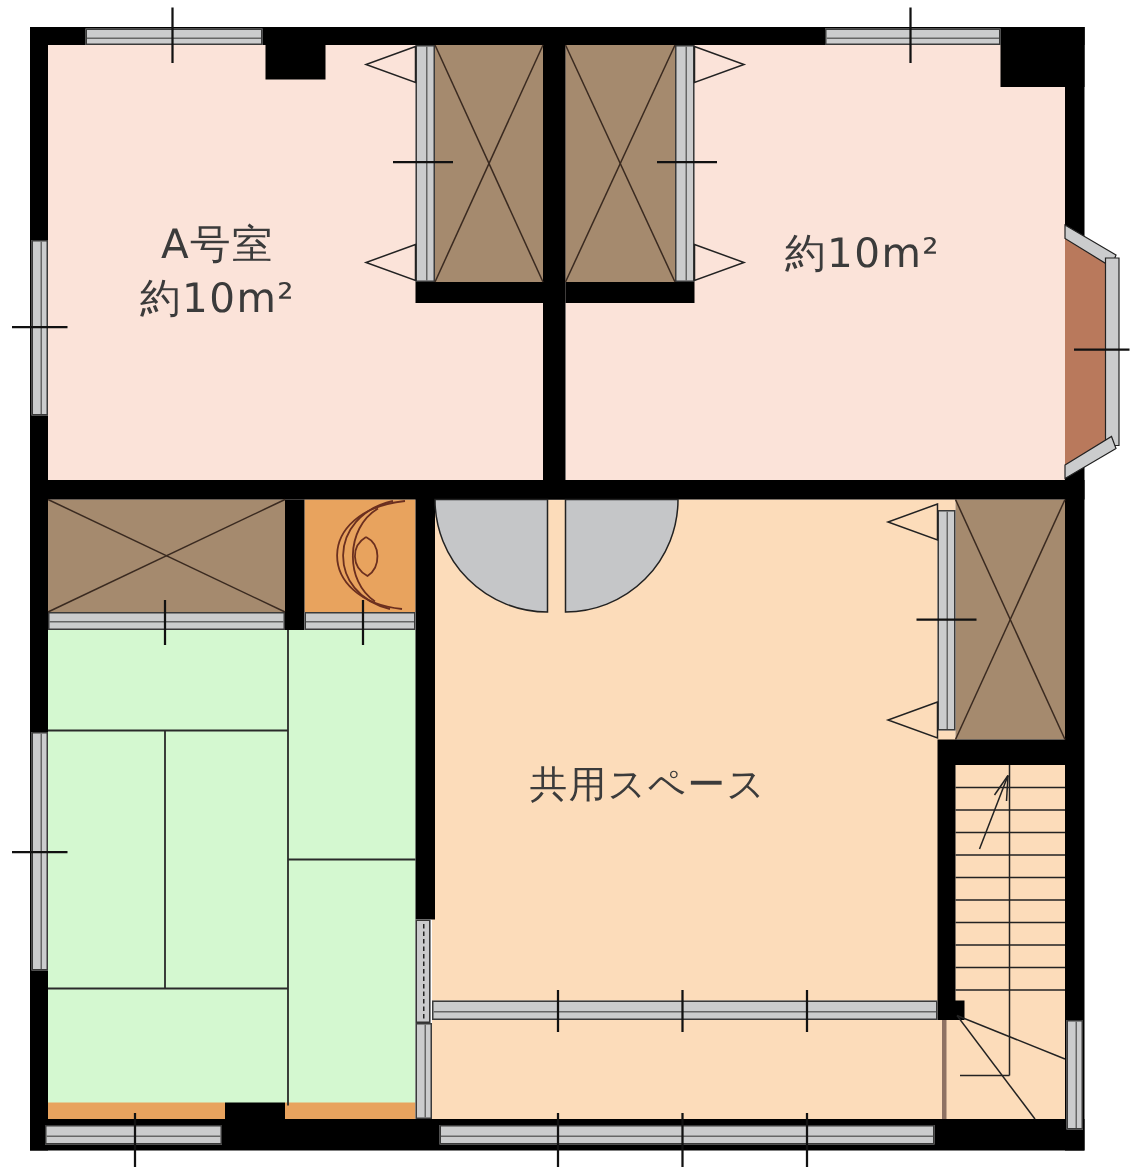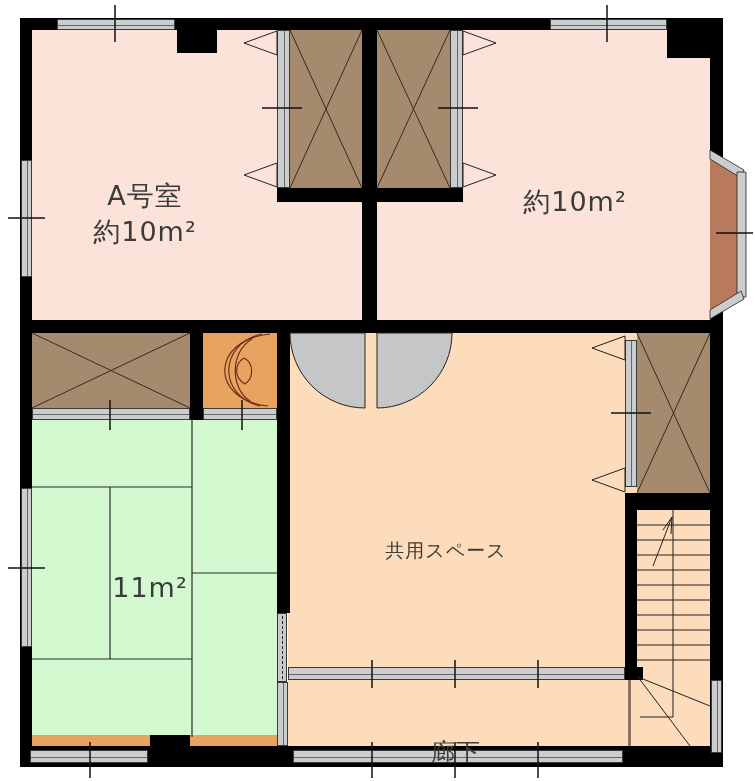--- a/index.html
+++ b/index.html
@@ -12,21 +12,21 @@
   .f-peach{background:#fcdcba;}
   .f-green{background:#d4f8d0;}
   .f-closet{background:#a58a6e;}
   .f-wood{background:#e8a35e;}
   .f-orange{background:#e8a35e;}
   .w,.wv,.rail,.railv{position:absolute;background:#cbcccd;border:1px solid #3a3a3a;box-sizing:border-box;}
   .w::after,.rail::after{content:"";position:absolute;left:0;right:0;top:50%;border-top:1px solid #666;}
   .wv::after,.railv::after{content:"";position:absolute;top:0;bottom:0;left:50%;border-left:1px solid #666;}
   .slide{position:absolute;background:#c9cacc;border:1px solid #333;box-sizing:border-box;}
   .slide::after{content:"";position:absolute;top:2px;bottom:2px;left:45%;border-left:1px dashed #222;}
-  .lbl{position:absolute;z-index:6;text-align:center;color:#3b3b3b;letter-spacing:1px;line-height:1.32;margin-top:32px;}
+  .lbl{position:absolute;z-index:6;text-align:center;color:#3b3b3b;letter-spacing:1px;line-height:1.32;}
   .lbl-big{font-size:27px;}
   .lbl-mid{font-size:24px;}
   svg.overlay{position:absolute;left:0;top:0;z-index:5;pointer-events:none;}
   .z1{z-index:1}.z2{z-index:2}.z3{z-index:3}
 </style>
 </head>
 <body>
 
 <div id="plan">
 
@@ -173,18 +173,16 @@
   </svg>
 
   <div class="lbl lbl-big" style="left:55px;top:146px;width:180px;">
     <div>A号室</div>
     <div>約10m²</div>
   </div>
   <div class="lbl lbl-big" style="left:485px;top:152px;width:180px;">
     <div>約10m²</div>
   </div>
   <div class="lbl lbl-big" style="left:60px;top:538px;width:180px;">
-    <div>11m²</div>
   </div>
-  <div class="lbl lbl-mid" style="left:356px;top:506px;width:180px;font-size:19px;">共用スペース</div>
-  <div class="lbl lbl-mid" style="left:406px;top:705px;width:100px;">廊下</div>
+  <div class="lbl lbl-mid" style="left:342px;top:506px;width:180px;font-size:25px;">共用スペース</div>
 
 </div>
 
 </body></html>

